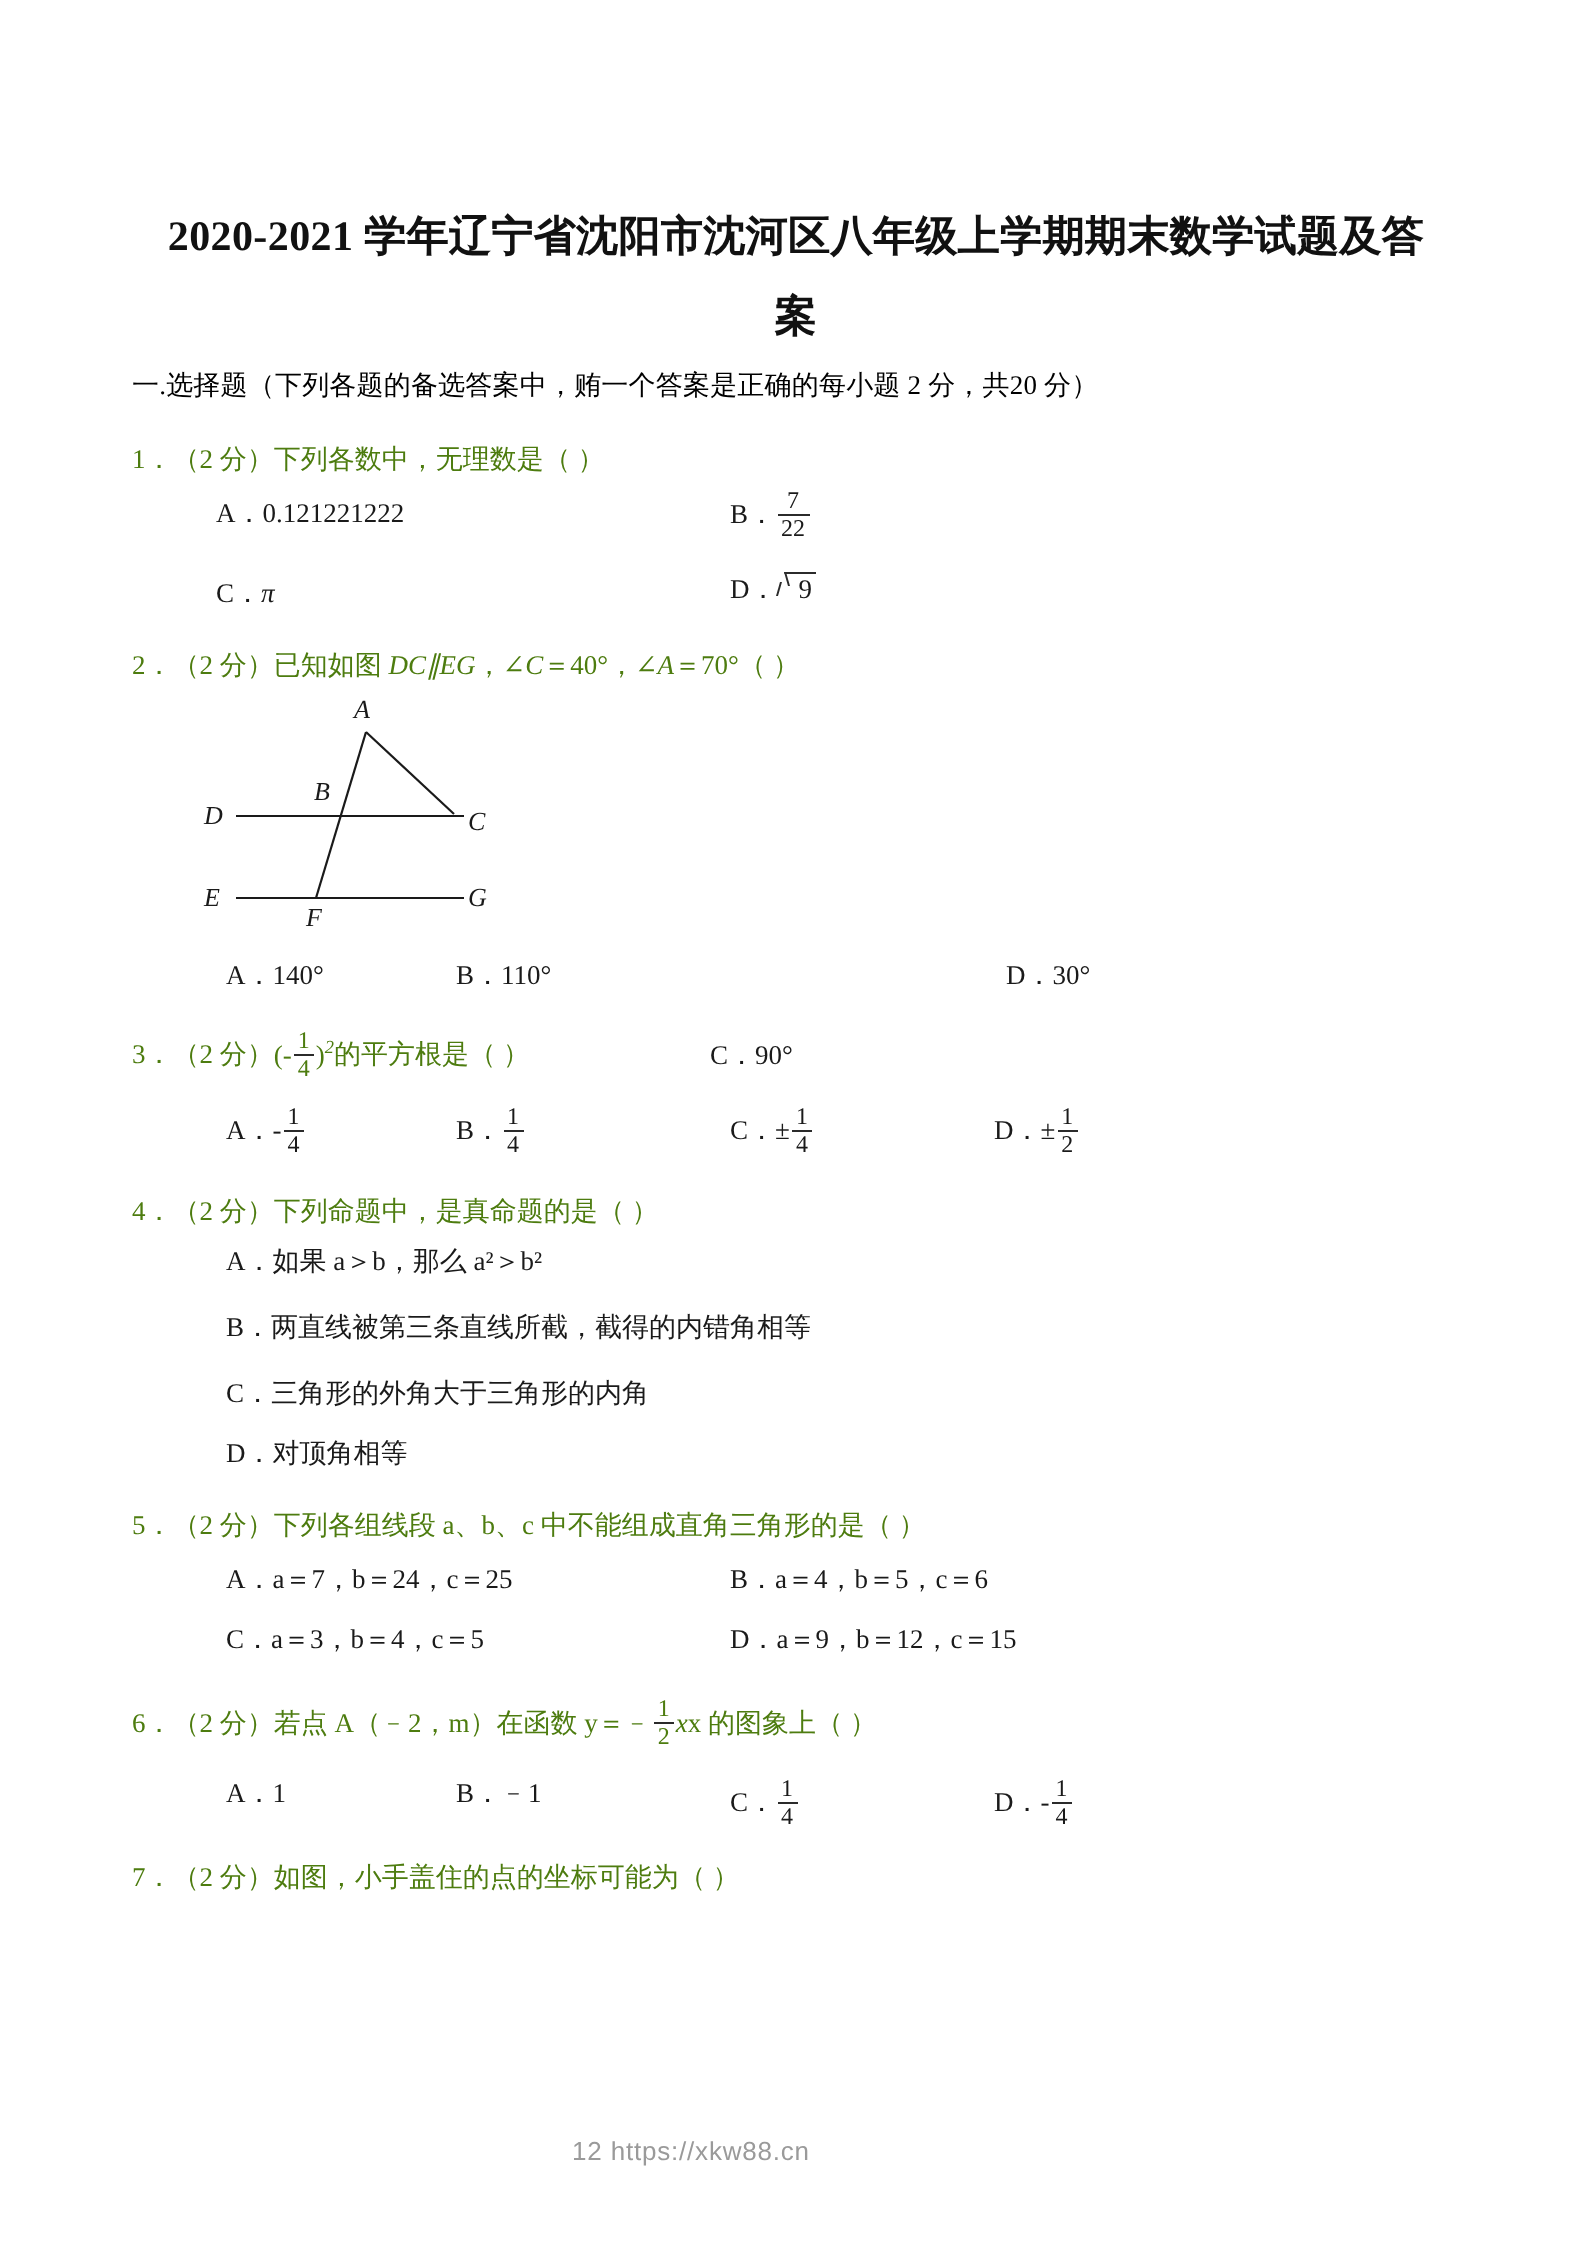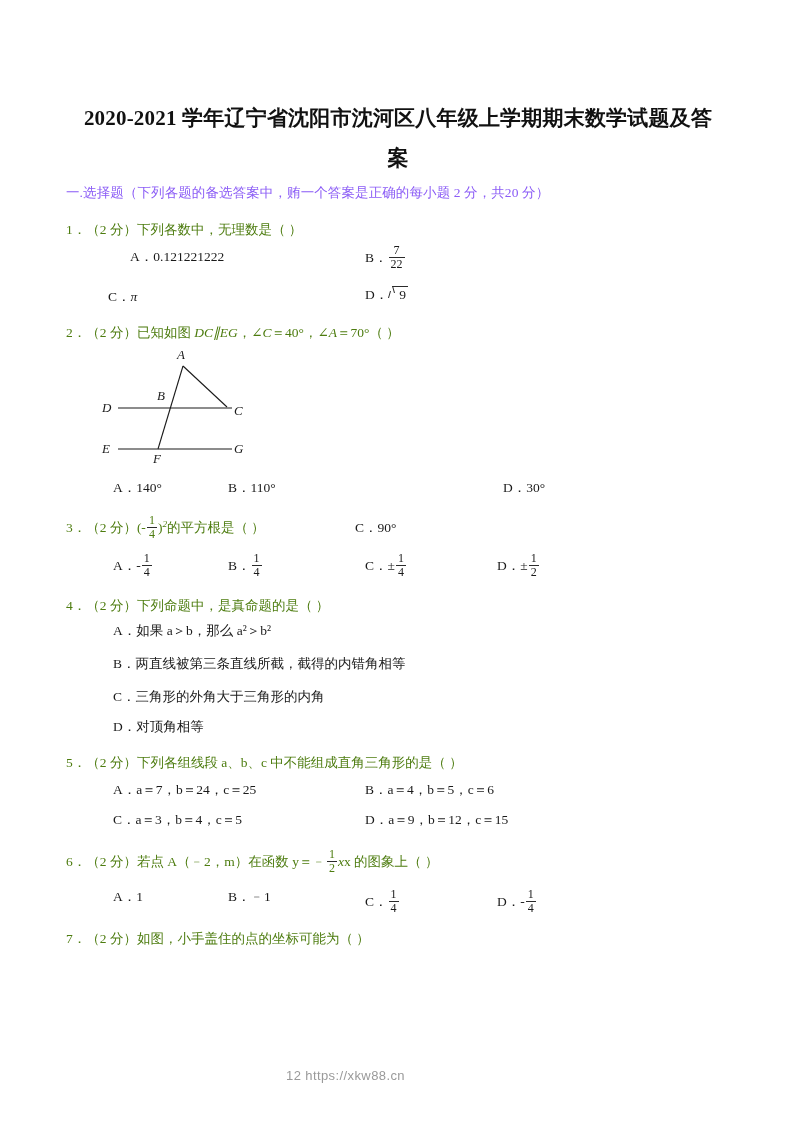--- a/index.html
+++ b/index.html
@@ -36,21 +36,21 @@
   }
   .title .line1 { display: block; text-align: center; }
   .title .line2 { display: block; text-align: center; }
 
   
   .section-head {
     position: absolute;
     left: 66px;
     top: 184px;
     font-size: 13.5px;
-    color: #8b5cf6;
+    color: #000000;
     letter-spacing: 0.1px;
     white-space: nowrap;
   }
 
   
   .q {
     position: absolute;
     left: 66px;
     font-size: 13.5px;
     color: #4d7c0f;
@@ -146,21 +146,21 @@
   <div class="title">
     <span class="line1">2020-2021 学年辽宁省沈阳市沈河区八年级上学期期末数学试题及答</span>
     <span class="line2">案</span>
   </div>
 
   <div class="section-head">一.选择题（下列各题的备选答案中，贿一个答案是正确的每小题 2 分，共20 分）</div>
 
   <div class="q" style="top:215px;">
     <div class="q-stem">1．（2 分）下列各数中，无理数是（      ）</div>
   </div>
-  <div class="opt" style="left:108px; top:248px;margin-left:22px;">
+  <div class="opt" style="left:108px; top:248px;">
     <span>A．</span><span>0.121221222</span>
   </div>
   <div class="opt" style="left:365px; top:244px;">
     <span>B．</span><span class="frac"><span class="num">7</span><span class="den">22</span></span>
   </div>
   <div class="opt" style="left:108px; top:288px;">
     <span>C．</span><span class="ital">π</span>
   </div>
   <div class="opt" style="left:365px; top:285px;">
     <span>D．</span><span class="radical"><span class="rad-body">9</span></span>

